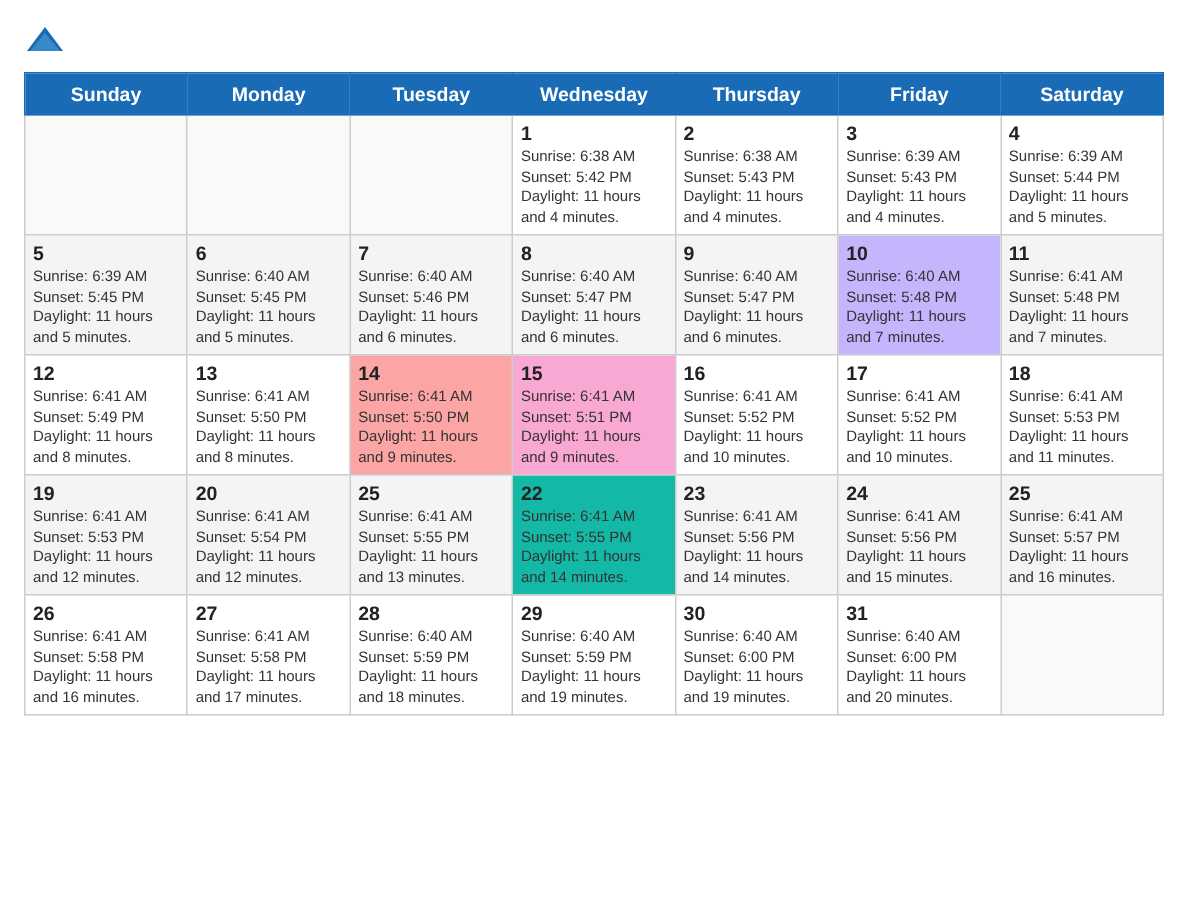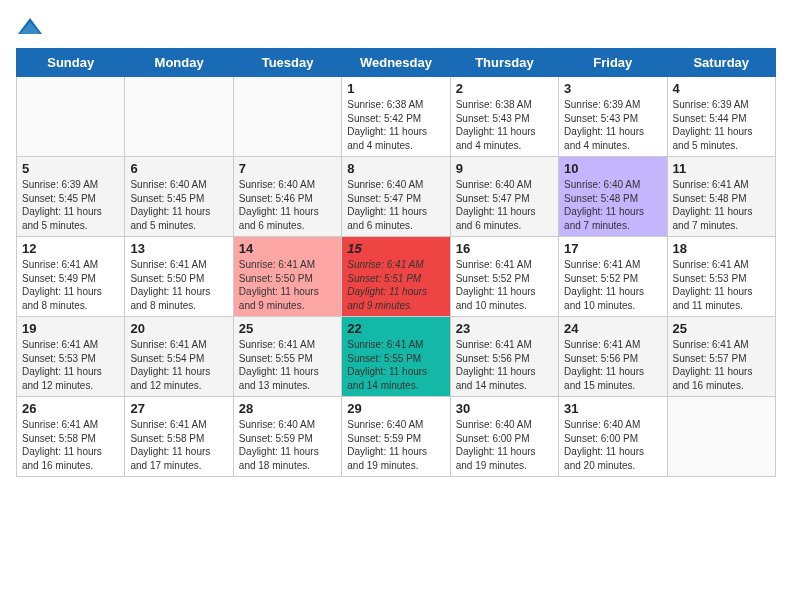--- a/index.html
+++ b/index.html
@@ -201,21 +201,21 @@
           <div class="cell-info" style="white-space: pre-line;">Sunrise: 6:41 AM
 Sunset: 5:50 PM
 Daylight: 11 hours and 8 minutes.</div>
         </td>
         <td style="background-color: #fca5a5;">
           <span class="date-num">14</span>
           <div class="cell-info" style="white-space: pre-line;">Sunrise: 6:41 AM
 Sunset: 5:50 PM
 Daylight: 11 hours and 9 minutes.</div>
         </td>
-        <td style="background-color: #ef4444; font-style: italic;">
+        <td style="background-color: #f9a8d4;">
           <span class="date-num">15</span>
           <div class="cell-info" style="white-space: pre-line;">Sunrise: 6:41 AM
 Sunset: 5:51 PM
 Daylight: 11 hours and 9 minutes.</div>
         </td>
         <td style="background-color: rgb(255, 255, 255);">
           <span class="date-num">16</span>
           <div class="cell-info" style="white-space: pre-line;">Sunrise: 6:41 AM
 Sunset: 5:52 PM
 Daylight: 11 hours and 10 minutes.</div>

